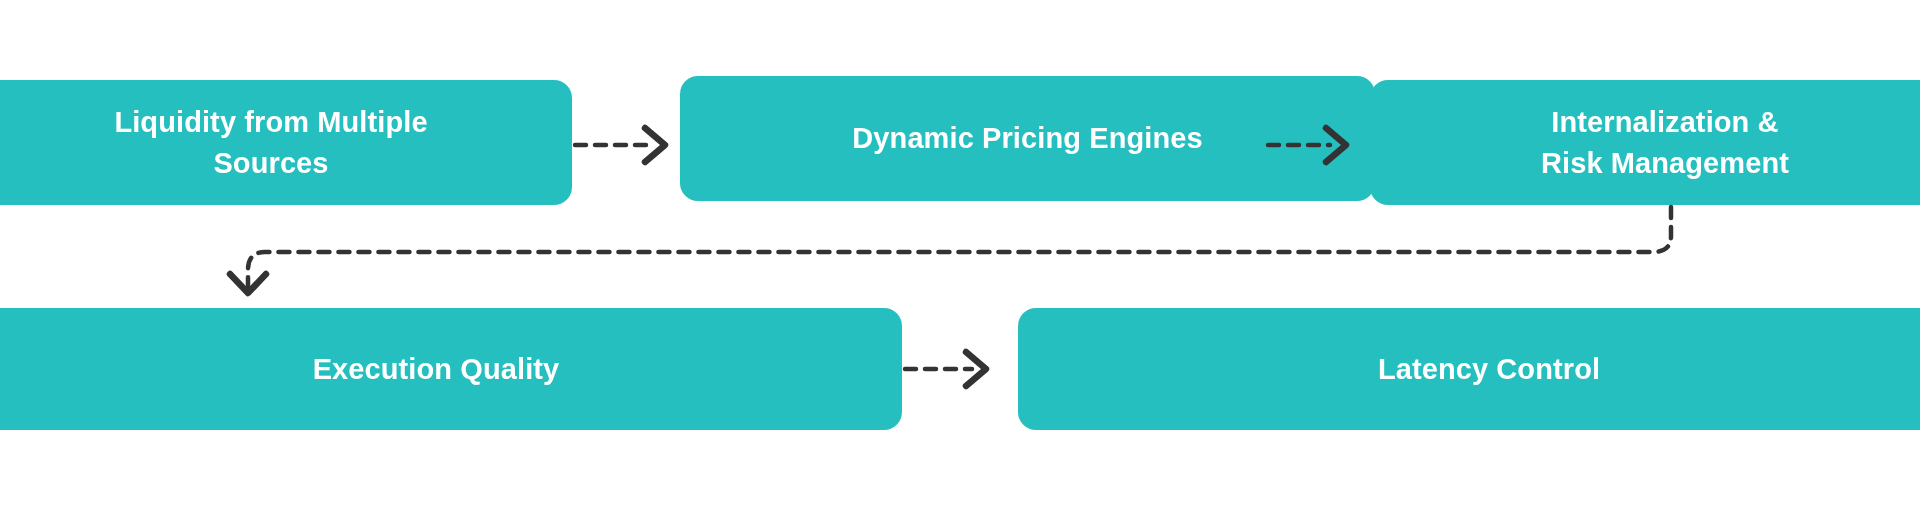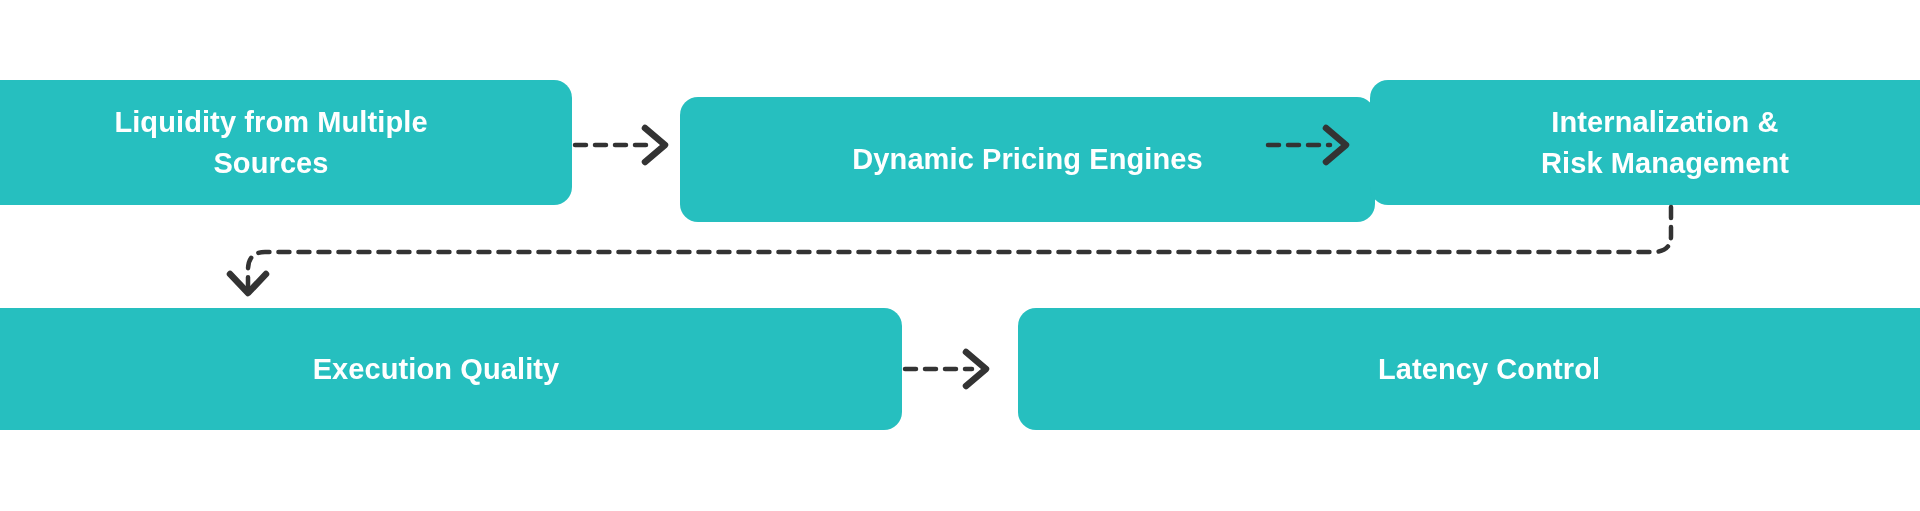--- a/index.html
+++ b/index.html
@@ -31,21 +31,21 @@
     font-weight: bold;
     font-size: 29px;
     line-height: 1.38;
     letter-spacing: 0.1px;
     padding: 4px 18px;
     white-space: pre-line;
     font-family: "Liberation Sans", sans-serif;
   }
   
   #node-liquidity  { left: -30px;  top: 80px;  width: 602px; height: 125px; }
-  #node-pricing    { left: 680px;  top: 97px;  width: 695px; height: 125px; text-align: center; }
+  #node-pricing    { left: 680px;  top: 76px;  width: 695px; height: 125px; text-align: center; }
   #node-internal   { left: 1370px; top: 80px;  width: 590px; height: 125px; }
   
   #node-execution  { left: -30px;  top: 308px; width: 932px; height: 122px; }
   #node-latency    { left: 1018px; top: 308px; width: 942px; height: 122px; }
 
   .connector-layer {
     position: absolute;
     left: 0;
     top: 0;
     width: 1920px;

